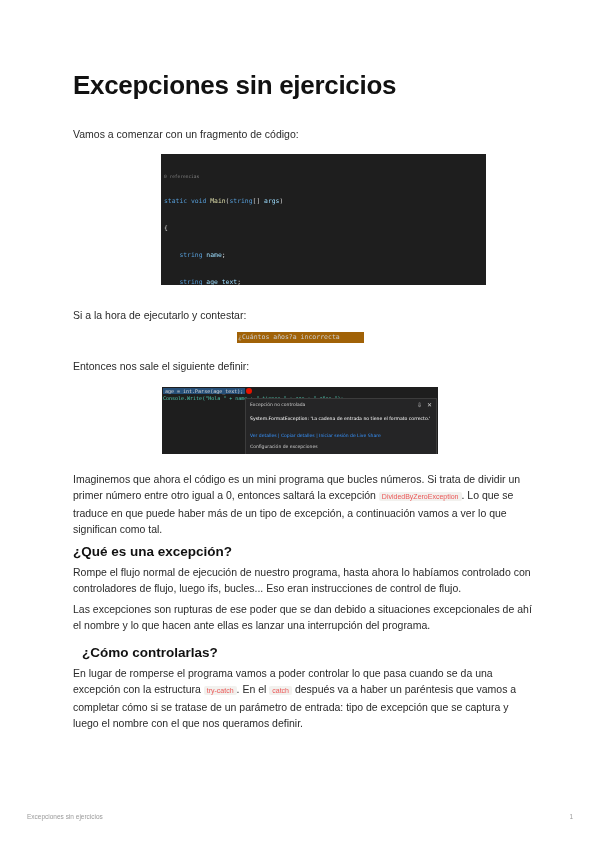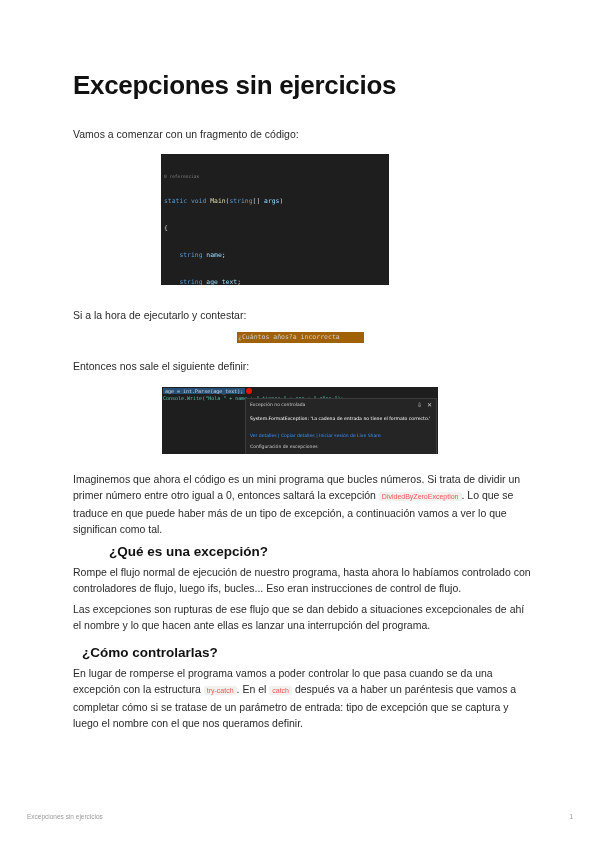--- a/index.html
+++ b/index.html
@@ -25,21 +25,21 @@
   .footer { position: absolute; top: 813px; font-size: 6.5px; color: #9a9a9a; }
 </style>
 </head>
 <body>
 
 <div class="page">
   <h1>Excepciones sin ejercicios</h1>
 
   <p class="p" style="top:126px;">Vamos a comenzar con un fragmento de código:</p>
 
-  <div class="codeimg" style="left:161px; top:154px; width:228px; height:131px; padding:2px 3px; box-sizing:border-box;">
+  <div class="codeimg" style="left:161px; top:154px; width:325px; height:131px; padding:2px 3px; box-sizing:border-box;">
     <div class="dim" style="font-size:4.5px;line-height:5px;">0 referencias</div>
     <div class="pl"><span class="kw">static void</span> <span class="fn">Main</span>(<span class="kw">string</span>[] <span class="id">args</span>)</div>
     <div class="pl">{</div>
     <div class="pl">    <span class="kw">string</span> <span class="id">name</span>;</div>
     <div class="pl">    <span class="kw">string</span> <span class="id">age_text</span>;</div>
     
     
     
     
     
@@ -64,22 +64,22 @@
       <div style="position:absolute;right:14px;top:2px;font-size:6px;color:#ccc;">⇩</div>
       <div style="position:absolute;right:4px;top:2px;font-size:6px;color:#ccc;">✕</div>
       <div style="position:absolute;left:4px;top:17px;width:182px;font-size:4.6px;color:#ffffff;white-space:nowrap;overflow:hidden;">System.FormatException: 'La cadena de entrada no tiene el formato correcto.'</div>
       <div style="position:absolute;left:4px;top:34px;font-size:4.5px;color:#3794ff;white-space:nowrap;">Ver detalles | Copiar detalles | Iniciar sesión de Live Share</div>
       <div style="position:absolute;left:4px;top:45px;font-size:4.5px;color:#cccccc;">Configuración de excepciones</div>
     </div>
   </div>
 
   <p class="p" style="top:471px;"><span>Imaginemos que ahora el código es un mini programa que bucles números. Si trata de dividir un primer número entre otro igual a 0, entonces saltará la excepción </span><code class="inline">DividedByZeroException</code><span>. Lo que se traduce en que puede haber más de un tipo de excepción, a continuación vamos a ver lo que significan como tal.</span></p>
 
-  <h2 style="top:544px;margin-left:36px;">¿Qué es una excepción?</h2>
+  <h2 style="top:544px;">¿Qué es una excepción?</h2>
   <p class="p" style="top:564px;">Rompe el flujo normal de ejecución de nuestro programa, hasta ahora lo habíamos controlado con controladores de flujo, luego ifs, bucles... Eso eran instrucciones de control de flujo.</p>
-  <p class="p" style="top:601px;">Las excepciones son rupturas de ese flujo que se dan debido a situaciones excepcionales de ahí el nombre y lo que hacen ante ellas es lanzar una interrupción del programa.</p>
+  <p class="p" style="top:601px;">Las excepciones son rupturas de ese poder que se dan debido a situaciones excepcionales de ahí el nombre y lo que hacen ante ellas es lanzar una interrupción del programa.</p>
 
   <h2 style="top:645px;margin-left:9px;">¿Cómo controlarlas?</h2>
   <p class="p" style="top:665px;"><span>En lugar de romperse el programa vamos a poder controlar lo que pasa cuando se da una excepción con la estructura </span><code class="inline">try-catch</code><span>. En el </span><code class="inline">catch</code><span> después va a haber un paréntesis que vamos a completar cómo si se tratase de un parámetro de entrada: tipo de excepción que se captura y luego el nombre con el que nos queramos definir.</span></p>
 
   <div class="footer" style="left:27px;">Excepciones sin ejercicios</div>
   <div class="footer" style="right:27px;">1</div>
 </div>
 
 </body></html>

